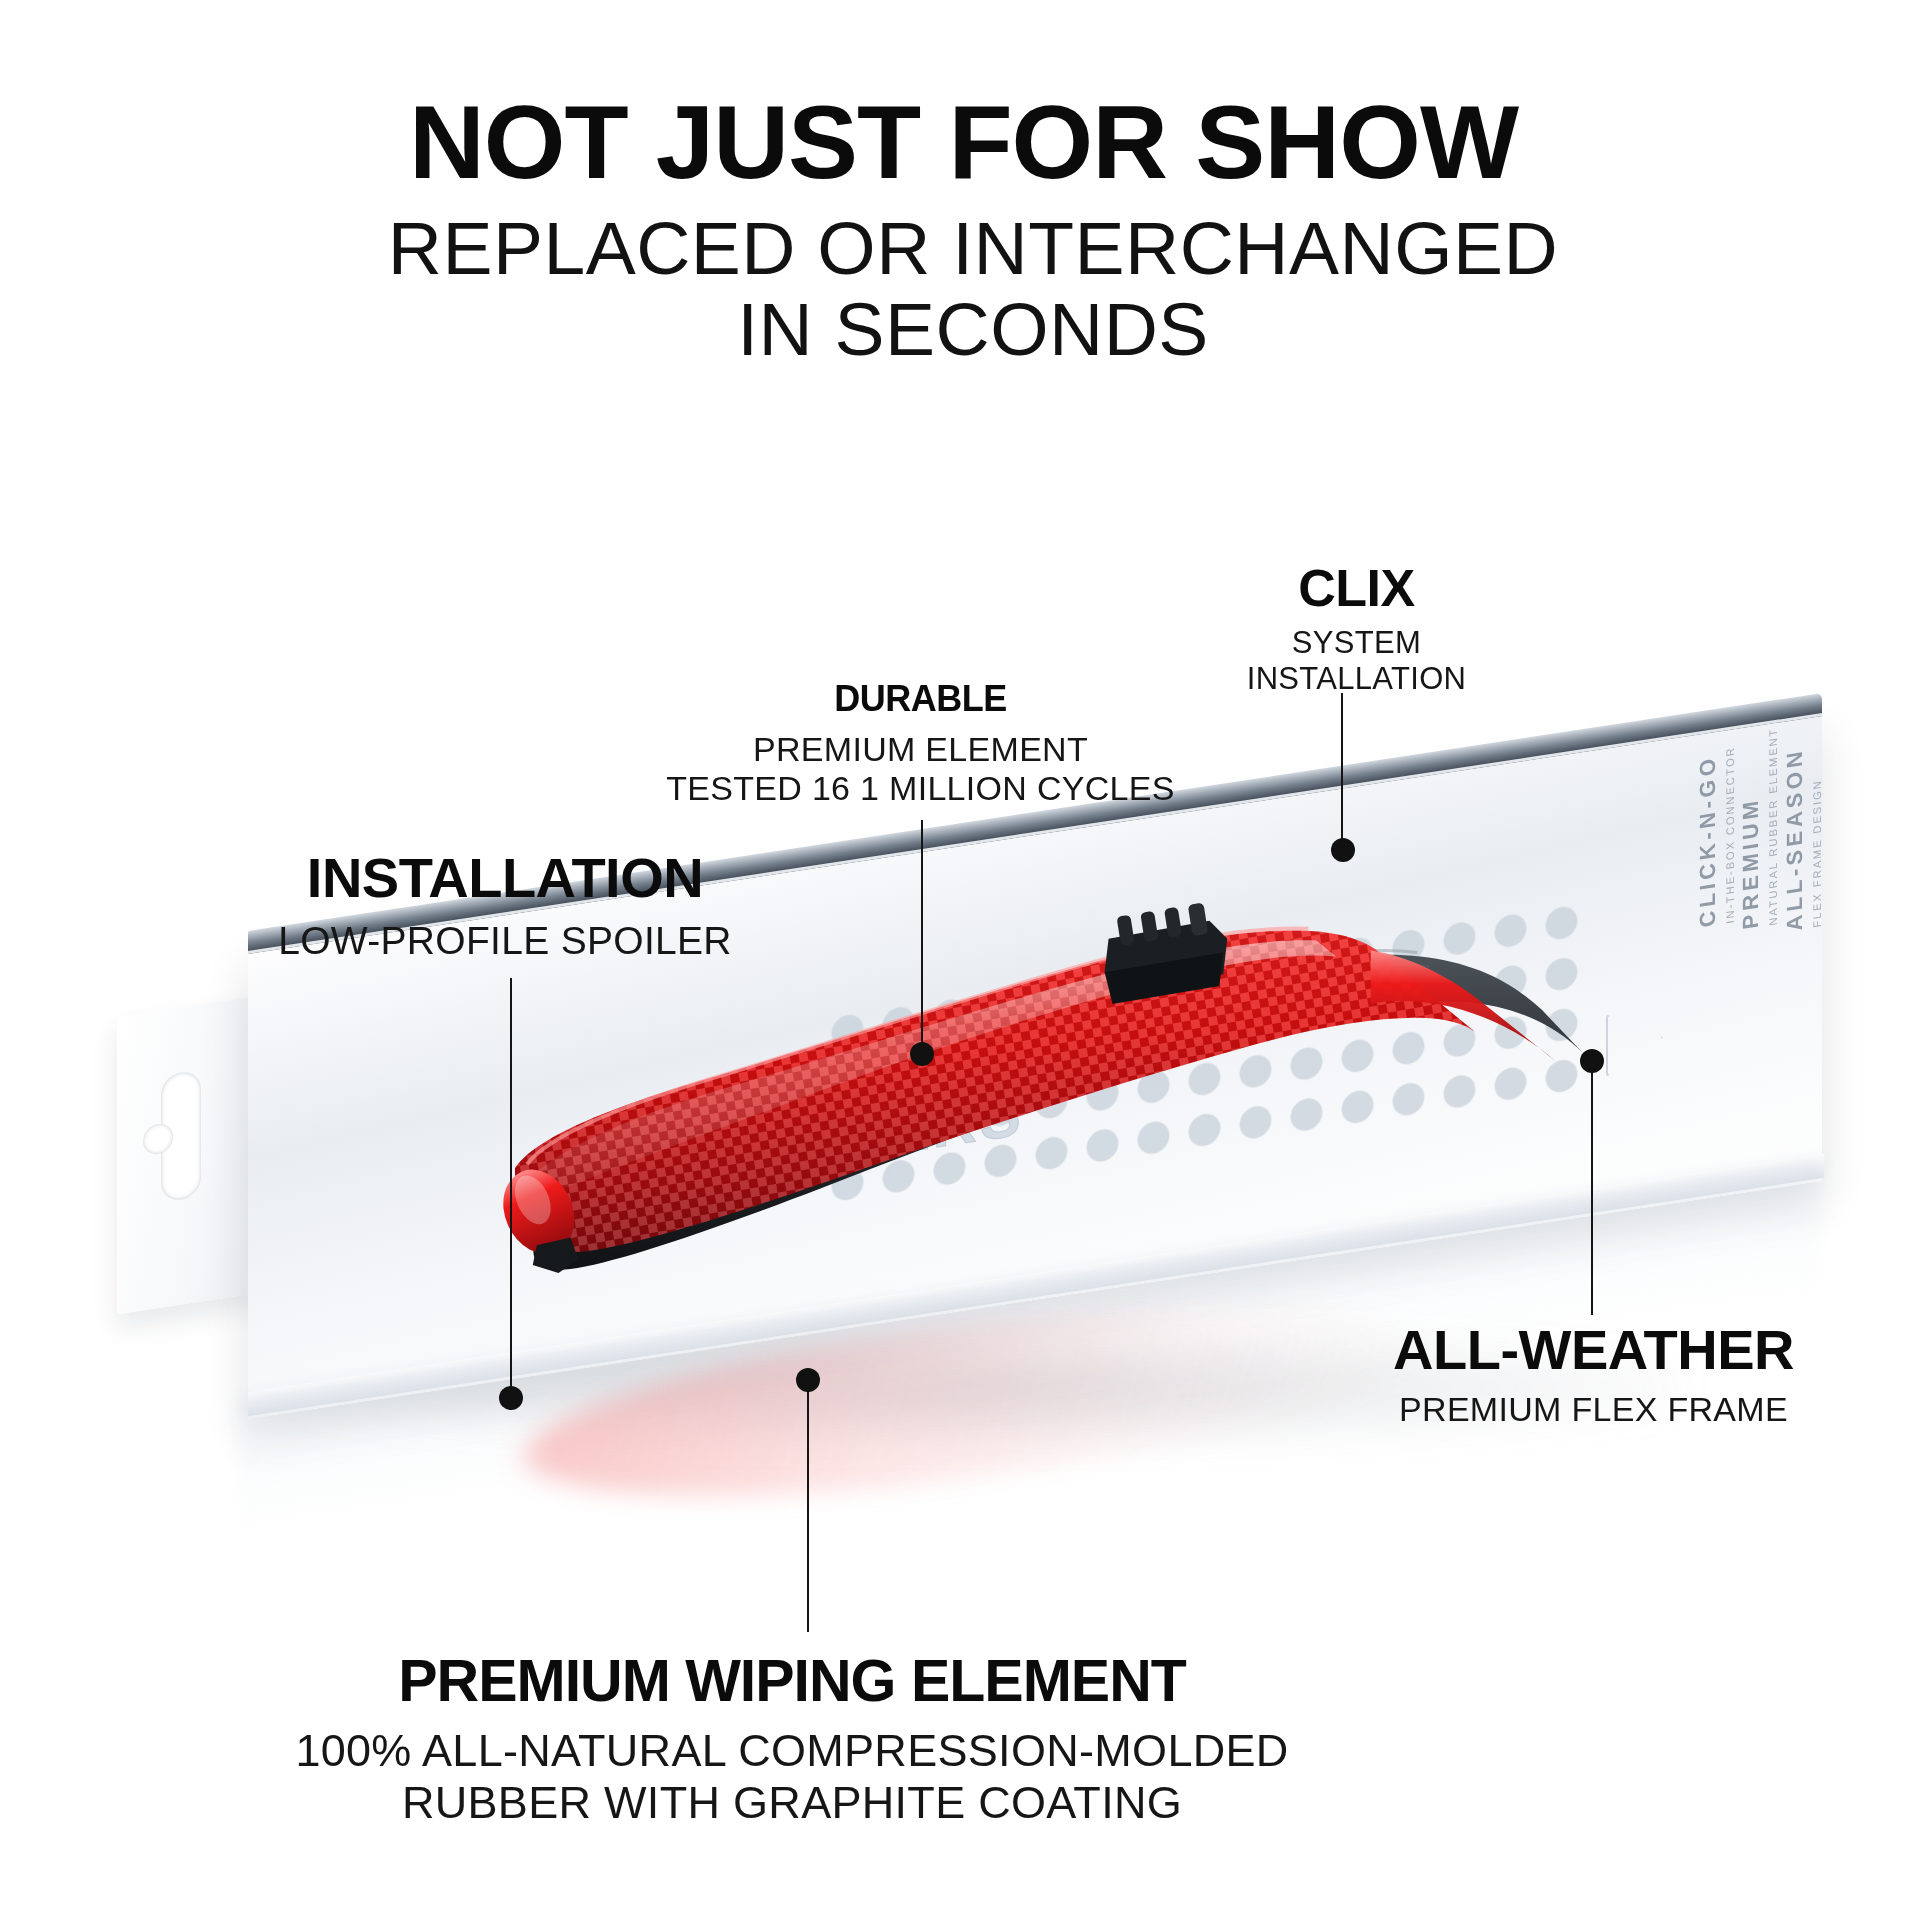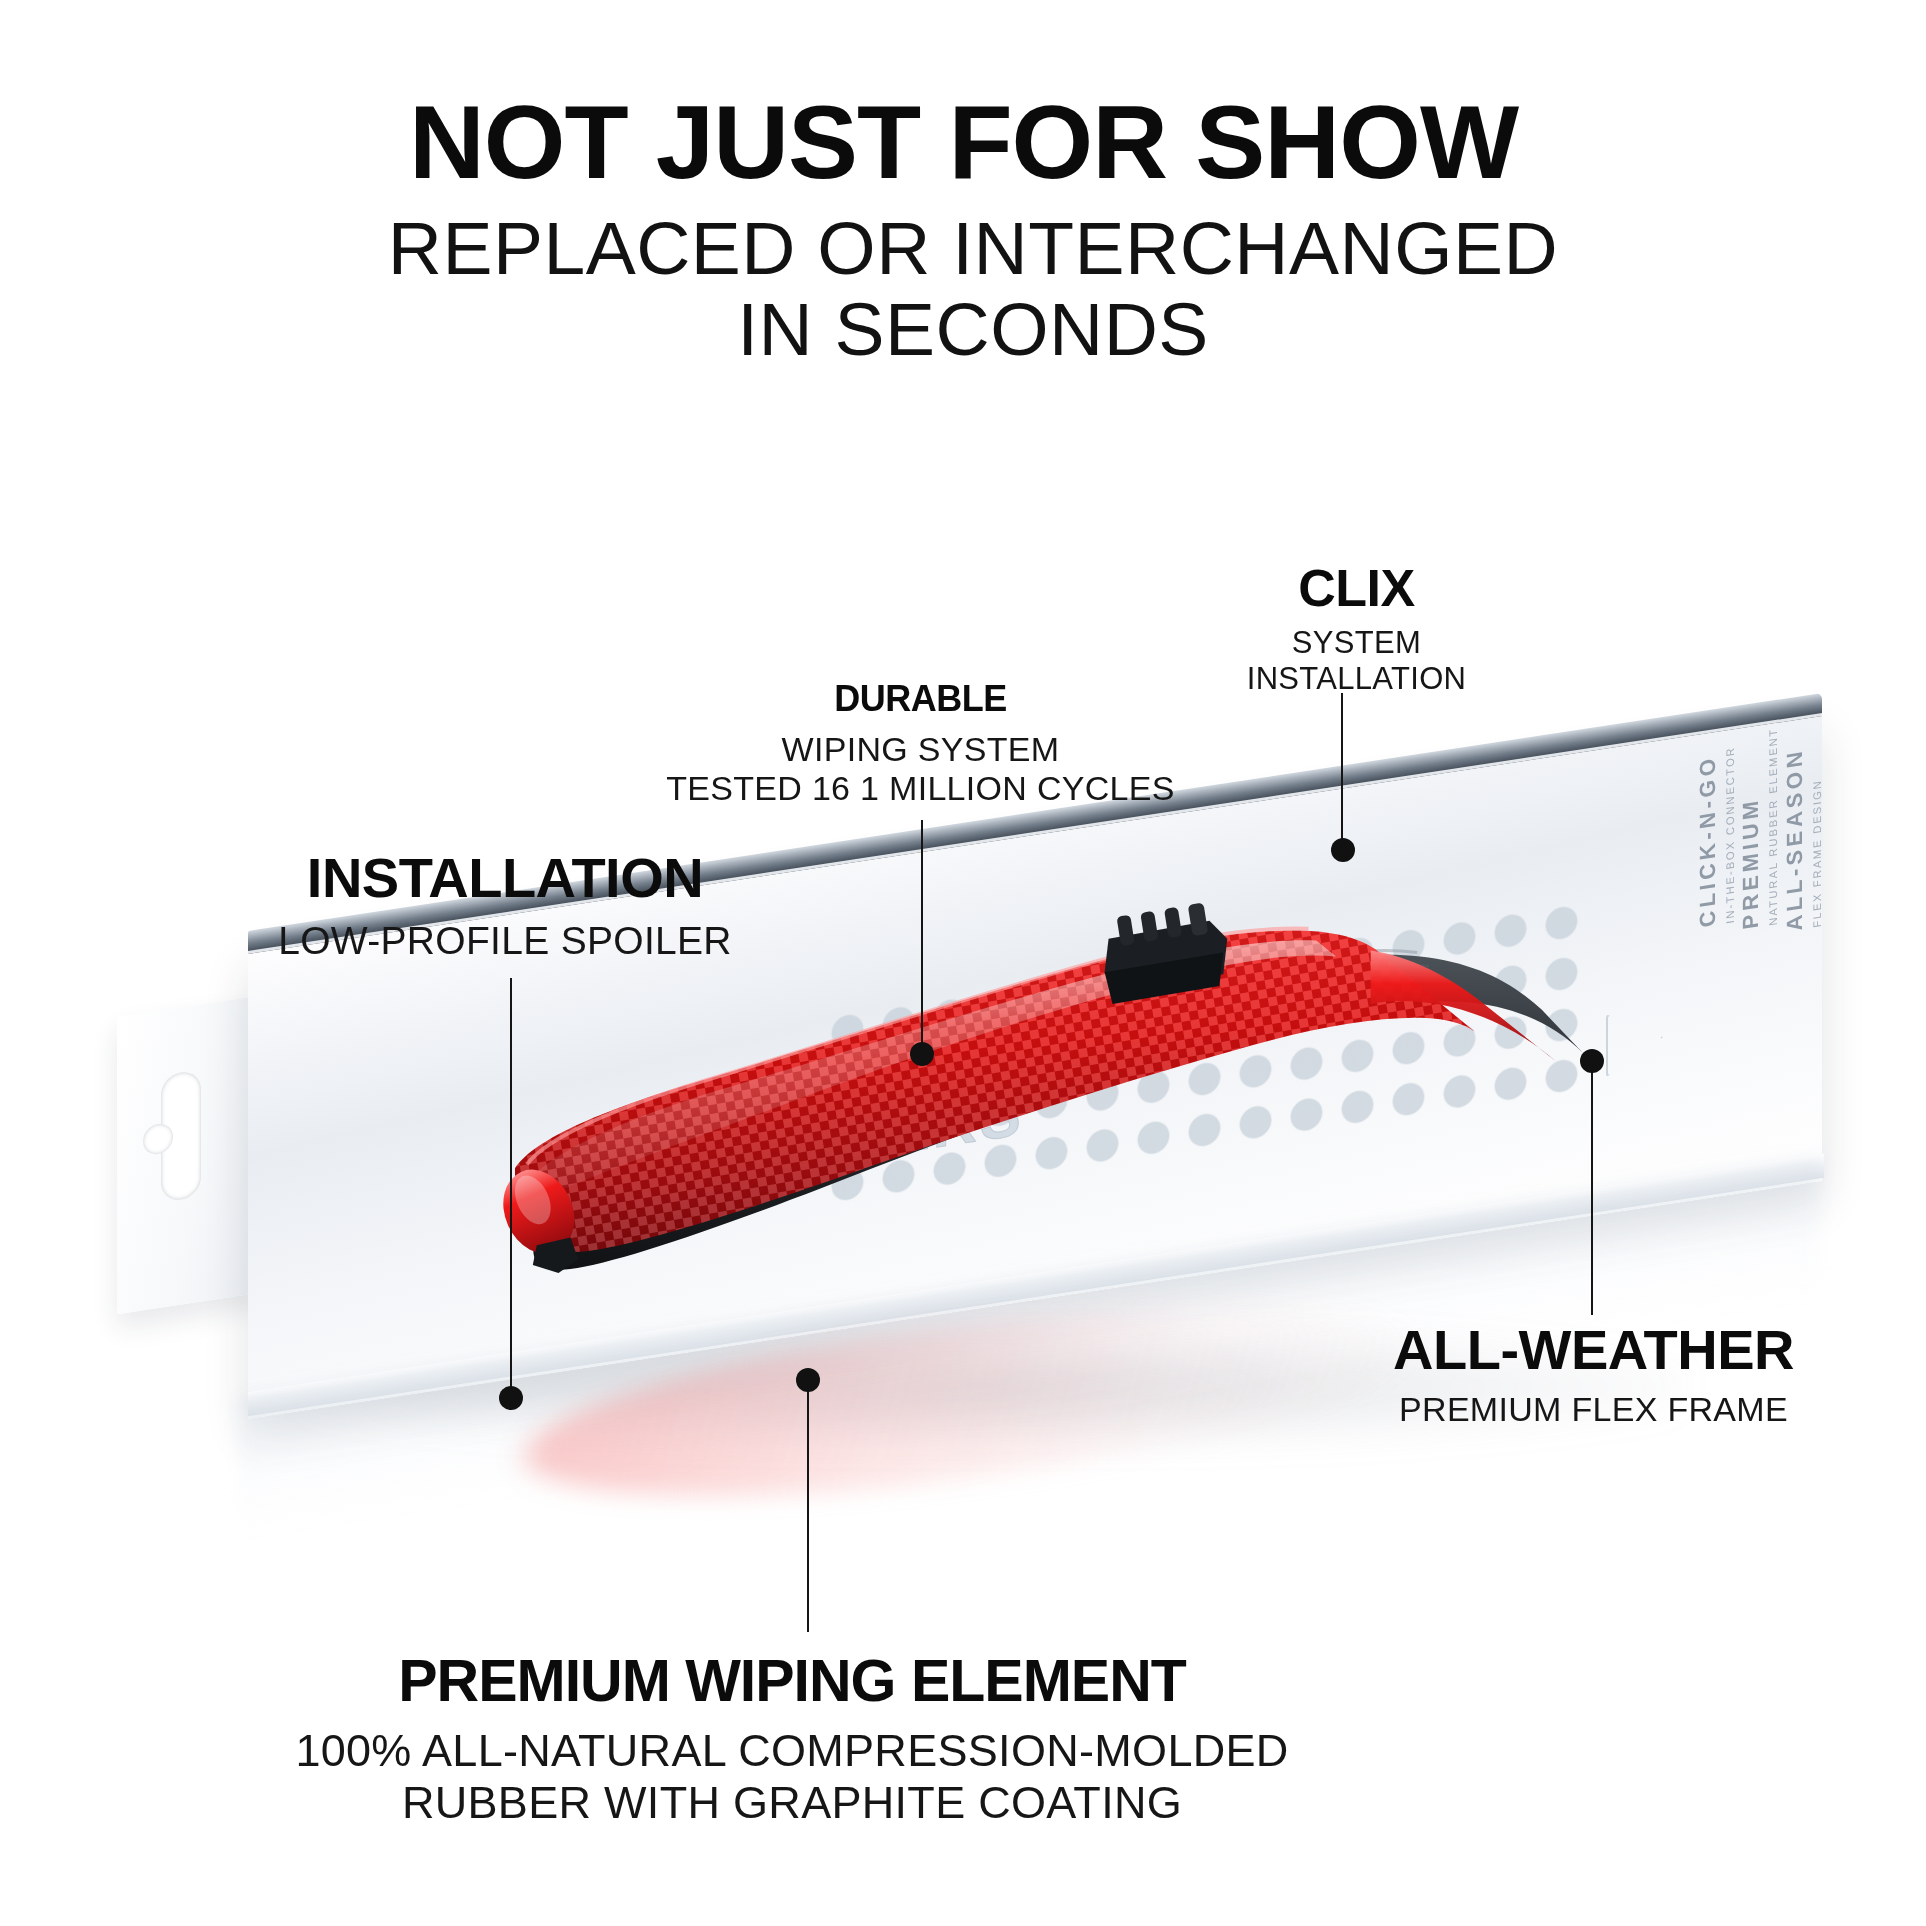--- a/index.html
+++ b/index.html
@@ -468,21 +468,21 @@
     <div class="c-sub">
       <div>LOW-PROFILE SPOILER</div>
     </div>
   </div>
   <div class="leader" style="left:510px; top:978px; height:416px;"></div>
   <div class="dot" style="left:499px; top:1386px;"></div>
 
   <div class="callout co-center" id="callout-durable">
     <div class="c-title">DURABLE</div>
     <div class="c-sub">
-      <div>WIPING SYSTEM</div>
+      <div>PREMIUM ELEMENT</div>
       <div>TESTED 16 1 MILLION CYCLES</div>
     </div>
   </div>
   <div class="leader" style="left:921px; top:820px; height:230px;"></div>
   <div class="dot" style="left:910px; top:1042px;"></div>
 
   <div class="callout co-center" id="callout-clix">
     <div class="c-title">CLIX</div>
     <div class="c-sub">
       <div>SYSTEM</div>

